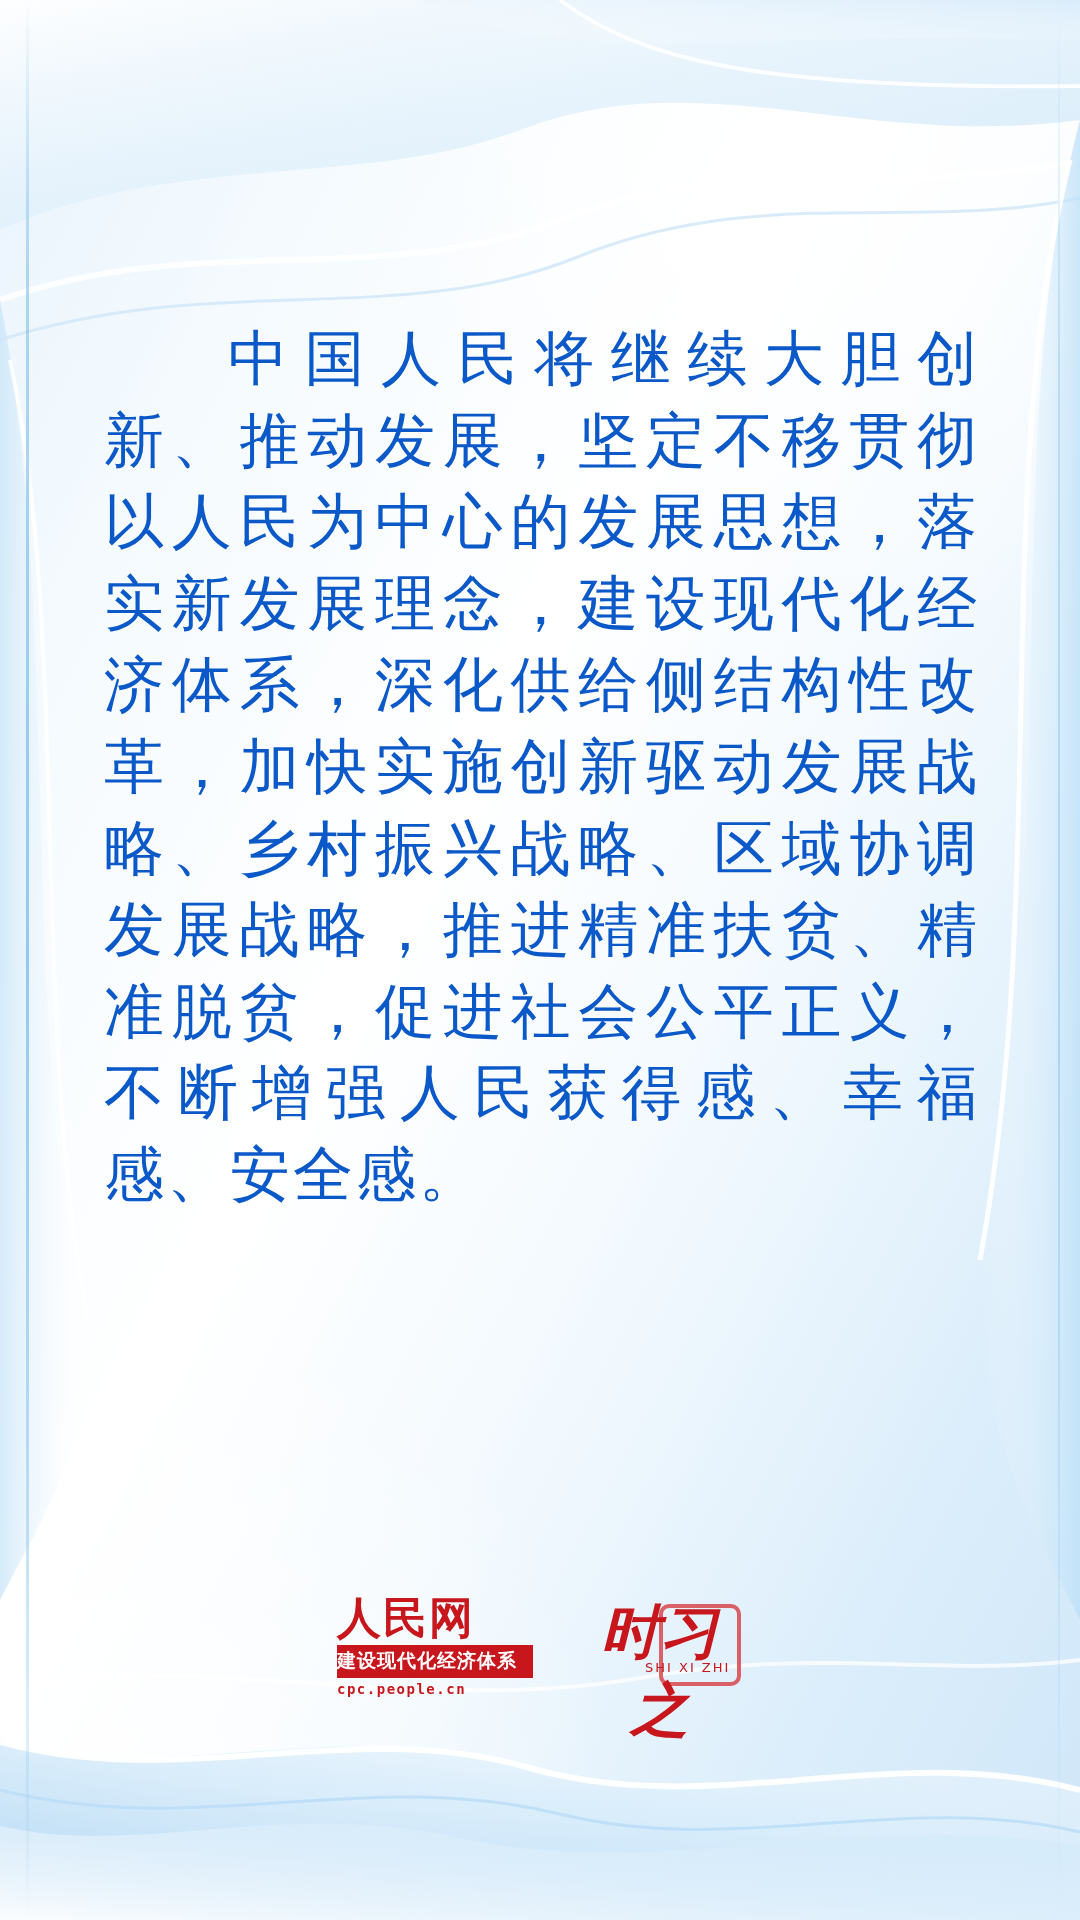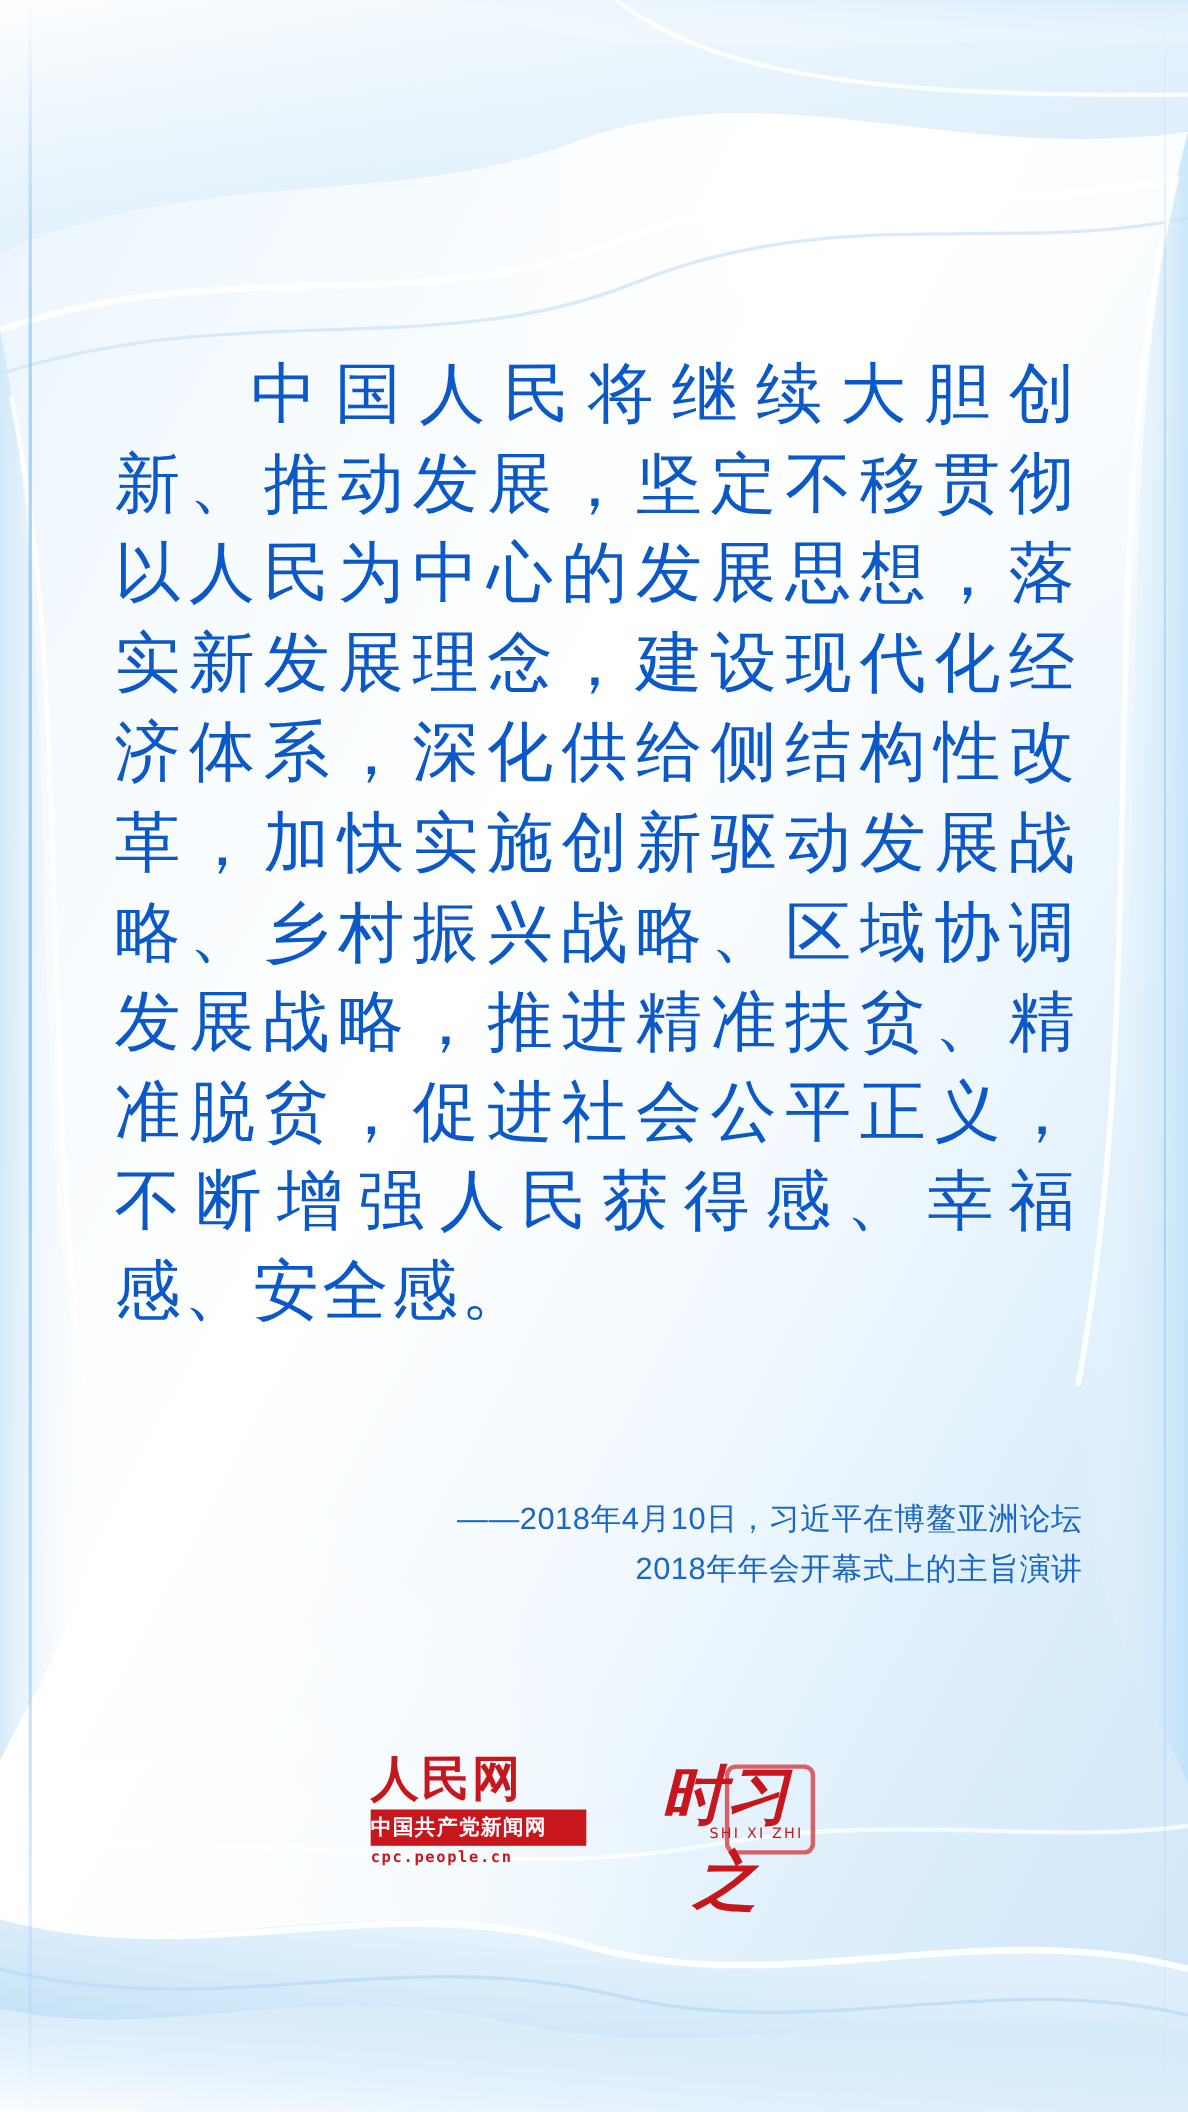--- a/index.html
+++ b/index.html
@@ -232,30 +232,26 @@
     </svg>
   </div>
 
   <div class="edge-line-left"></div>
   <div class="edge-line-right"></div>
 
   <div class="quote-wrap">
     <p class="quote">中国人民将继续大胆创新、推动发展，坚定不移贯彻以人民为中心的发展思想，落实新发展理念，建设现代化经济体系，深化供给侧结构性改革，加快实施创新驱动发展战略、乡村振兴战略、区域协调发展战略，推进精准扶贫、精准脱贫，促进社会公平正义，不断增强人民获得感、幸福感、安全感。</p>
   </div>
 
-  <div class="attribution">
-    <div>——2018年4月10日，习近平在博鳌亚洲论坛</div>
-    <div>2018年年会开幕式上的主旨演讲</div>
-  </div>
 
   <div class="logo-band">
 
     <div class="pd-logo">
       <div class="pd-main">人民网</div>
-      <div class="pd-sub">中国共产党新闻网</div>
+      <div class="pd-sub">建设现代化经济体系</div>
       <div class="pd-url">cpc.people.cn</div>
     </div>
 
     <div class="sxz-logo">
       <div class="sxz-pin"></div>
       <div class="sxz-main">时习之</div>
       <div class="sxz-roman">SHI XI ZHI</div>
     </div>
 
   </div>

